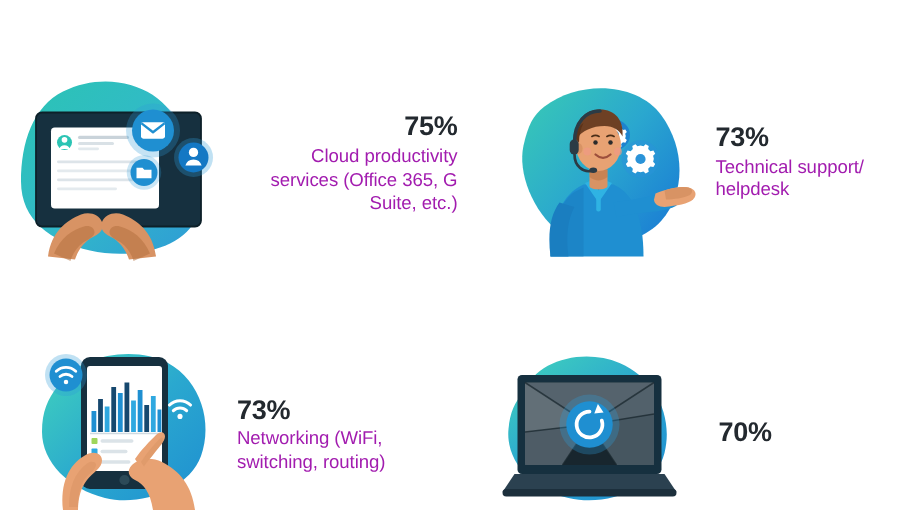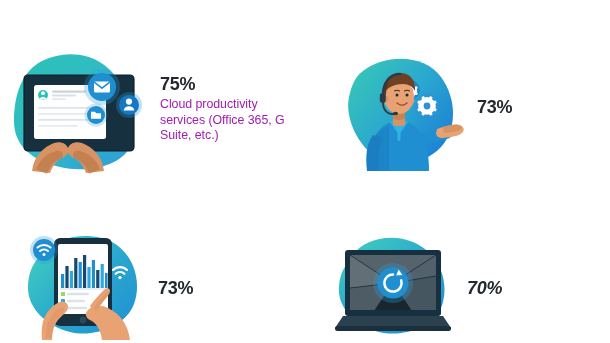--- a/index.html
+++ b/index.html
@@ -46,24 +46,24 @@
     color:#23292f;
   }
   .stat-label{
     font-size:12.4px;
     font-weight:400;
     color:#a21caf;
     letter-spacing:-0.05px;
   }
 
   
-  .t-tl{ margin-left:2px; margin-top:-8px; width:142px;}
+  .t-tl{ margin-left:2px; margin-top:-8px; width:142px;text-align:right;}
   .t-tr{ margin-left:4px; margin-top:-10px; width:142px;}
   .t-bl{ margin-left:4px; margin-top:10px; width:142px;}
-  .t-br{ margin-left:4px; margin-top:10px; width:150px;font-style:italic;}
+  .t-br{ margin-left:16px; margin-top:10px; width:150px;}
 </style>
 </head>
 <body>
 
 <div class="infographic">
 
   <div class="stat-cell cell-tl">
     <div class="art">
       <svg width="150" height="140" viewBox="0 0 150 140">
         <defs>
@@ -186,20 +186,21 @@
 
         <path d="M76 92 C90 90 102 88 112 85 C118 83 122 86 121 90 C120 95 112 97 104 98 C94 99 84 100 78 102 Z" fill="#1f8fd1"></path>
         <path d="M104 86 C112 83 120 81 126 82 C131 83 132 87 129 90 C126 93 118 94 110 95 C106 95 103 93 103 90 Z" fill="#e8a273"></path>
         <path d="M110 84 C116 82 122 81 126 82 C129 83 129 85 127 87 C123 89 116 90 111 90 Z" fill="#d89364"></path>
 
         <path d="M40 92 C34 100 32 112 34 128 L46 128 C44 114 46 102 50 95 Z" fill="#1a7ec0"></path>
       </svg>
     </div>
     <div class="stat-text t-tr">
       <div class="stat-pct">73%</div>
+      <div class="stat-label">Technical support/ helpdesk</div>
     </div>
   </div>
 
   <div class="stat-cell cell-bl">
     <div class="art">
       <svg width="138" height="112" viewBox="0 0 138 112">
         <defs>
           <linearGradient id="blobC" x1="0" y1="0.1" x2="1" y2="1">
             <stop offset="0%" stop-color="#3fd0bd"></stop>
             <stop offset="50%" stop-color="#2aa8cf"></stop>
@@ -253,20 +254,21 @@
         <path d="M26 112 C24 94 30 82 40 76 C46 72 52 74 52 79 C52 84 46 87 42 92 C38 97 36 104 36 112 Z" fill="#e8a273"></path>
         <path d="M30 110 C30 96 34 87 42 81 C45 79 48 80 48 82 C48 85 43 88 40 92 C37 97 36 104 36 110 Z" fill="#d89364" opacity="0.55"></path>
 
         <path d="M114 112 C112 96 104 86 92 80 C84 76 76 78 72 82 C68 86 70 90 74 92 C80 95 84 100 86 112 Z" fill="#e8a273"></path>
         <path d="M74 78 C78 72 84 66 88 62 C91 59 94 60 94 63 C94 66 90 70 87 74 C84 78 80 82 78 84 Z" fill="#e8a273"></path>
         <path d="M78 80 C82 74 87 68 90 65 C92 63 93 64 93 65.5 C93 67.5 89 71 86 75 C84 78 81 81 80 83 Z" fill="#d89364" opacity="0.5"></path>
       </svg>
     </div>
     <div class="stat-text t-bl">
       <div class="stat-pct">73%</div>
+      <div class="stat-label">Networking (WiFi, switching, routing)</div>
     </div>
   </div>
 
   <div class="stat-cell cell-br">
     <div class="art">
       <svg width="140" height="112" viewBox="0 0 140 112">
         <defs>
           <linearGradient id="blobD" x1="0.1" y1="0" x2="0.9" y2="1">
             <stop offset="0%" stop-color="#3fd0bd"></stop>
             <stop offset="48%" stop-color="#2ba6d0"></stop>

